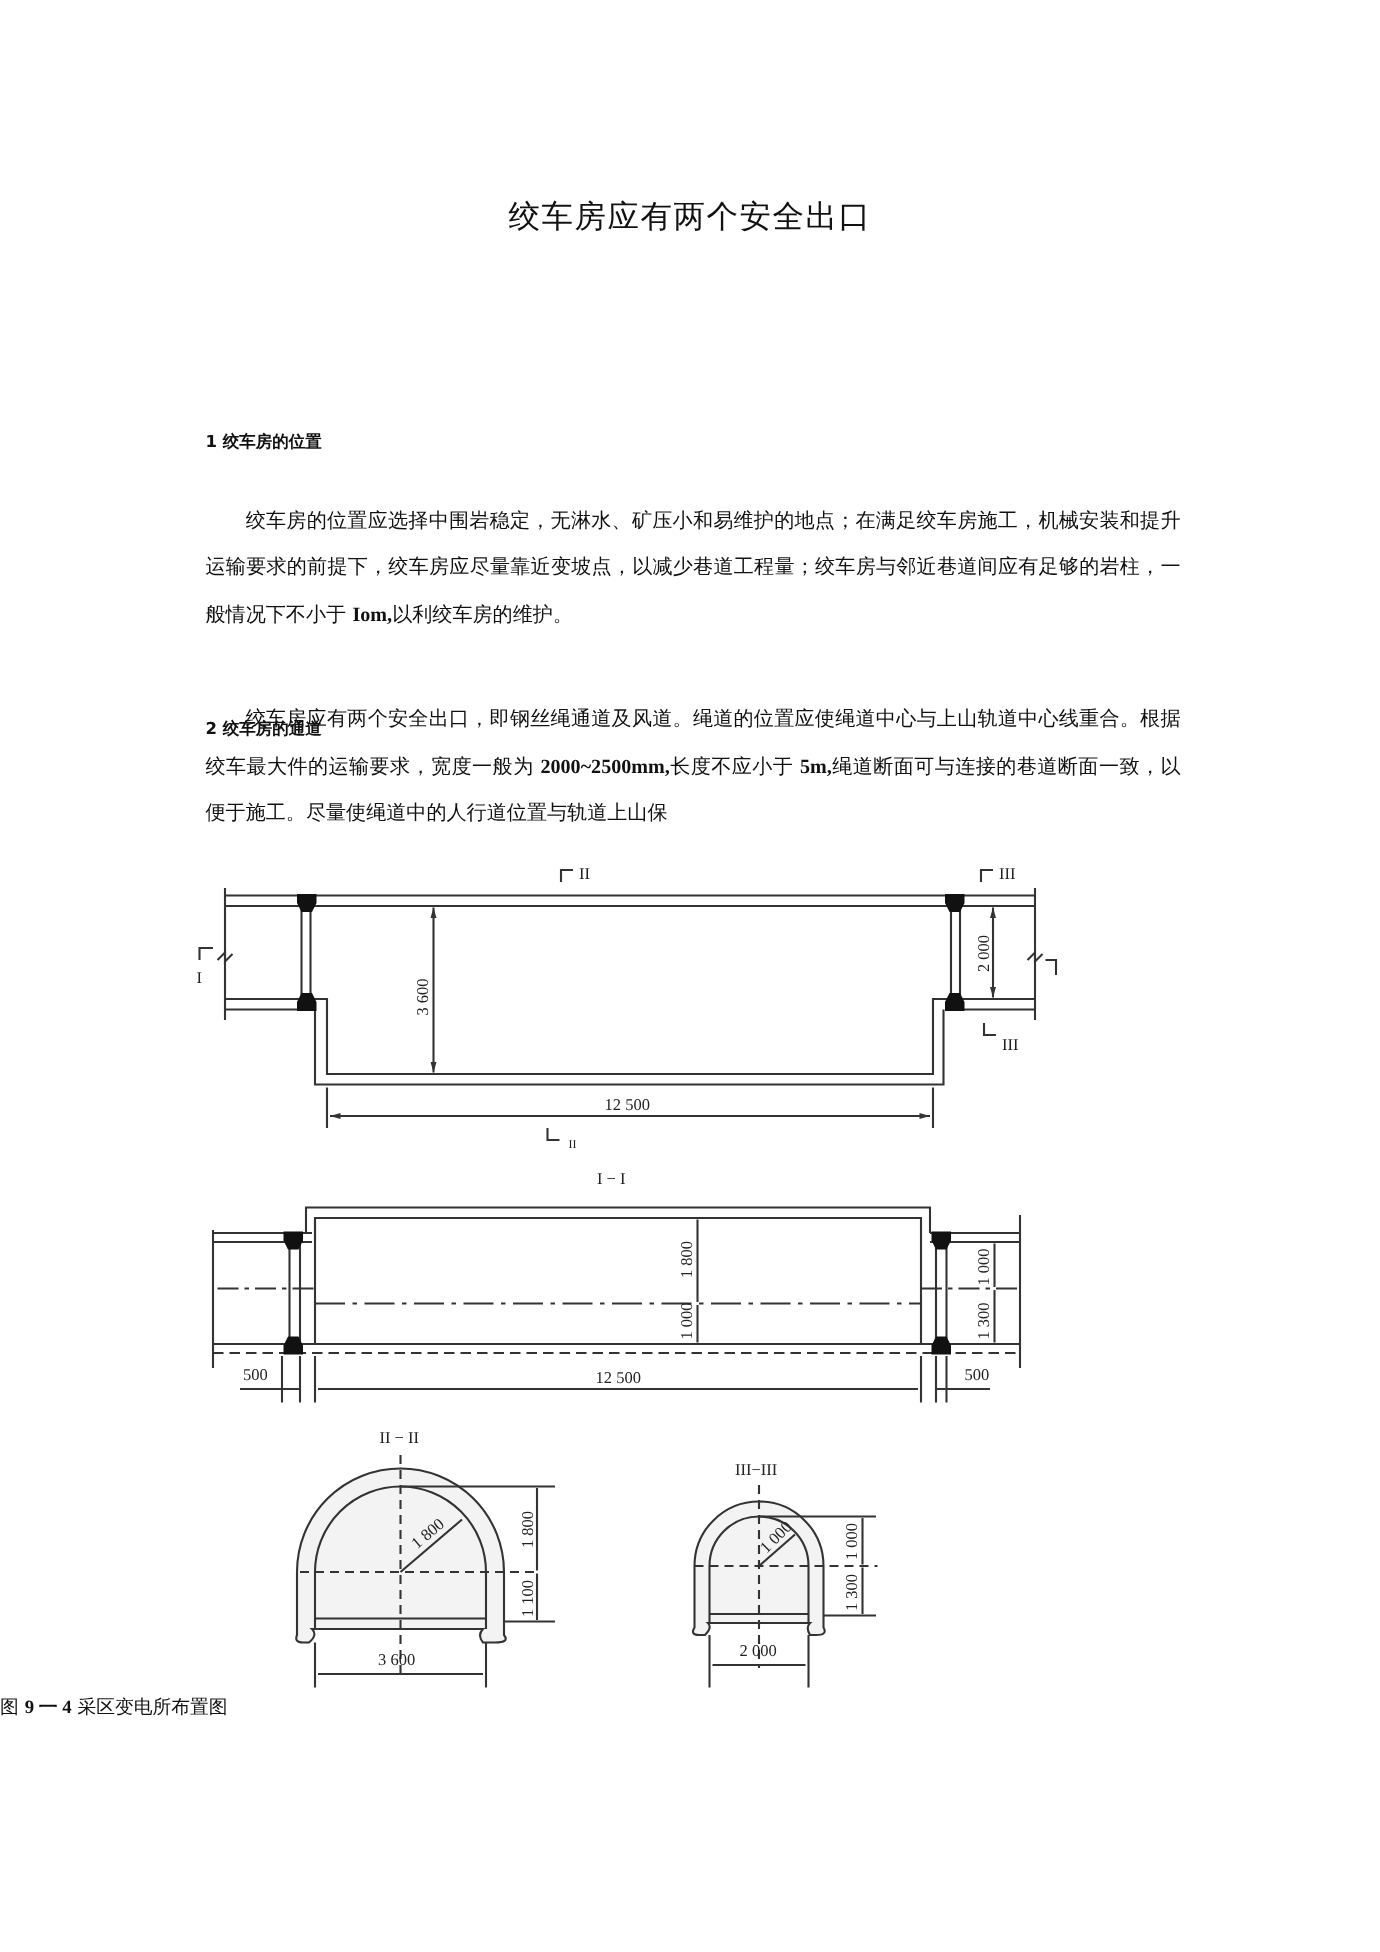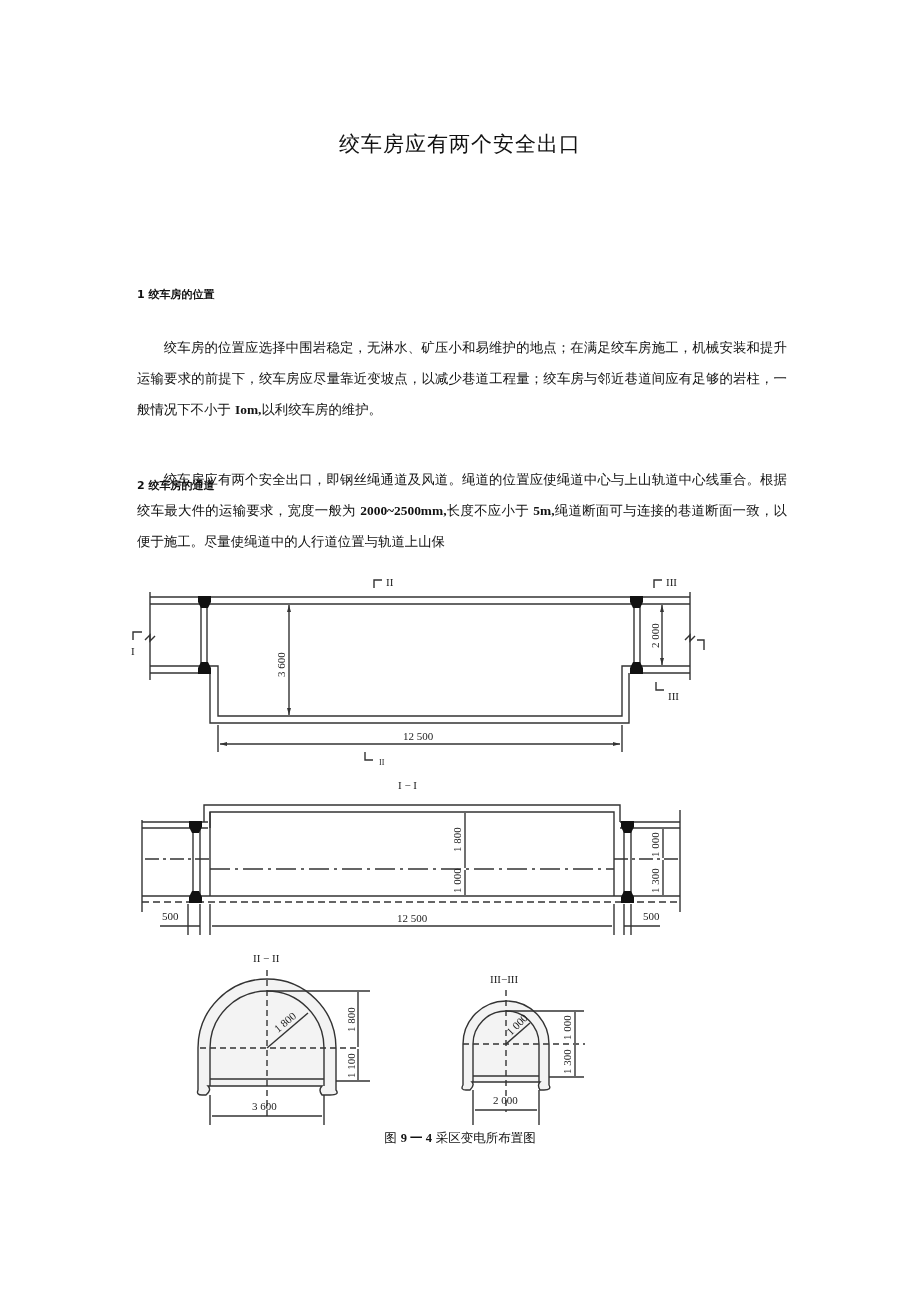--- a/index.html
+++ b/index.html
@@ -7,21 +7,21 @@
          font-family: "DejaVu Serif", "Liberation Serif", serif; color:#111; }
   .page { position:absolute; left:0; top:0; width:920px; height:1301px; }
   .title { position:absolute; left:0; width:920px; top:130px; text-align:center;
            font-family: "DejaVu Sans", "Liberation Sans", sans-serif; font-size:21px; letter-spacing:1px; }
   .para { position:absolute; left:137px; width:650px; font-size:13.4px; line-height:31px;
           text-align:justify; text-indent:2em; margin:0; }
   .heading { position:absolute; left:137px; font-family: "DejaVu Sans", "Liberation Sans", sans-serif;
              font-size:11px; margin:0; }
   b { font-family: "Liberation Serif", serif; font-weight:bold; }
   .figure { position:absolute; left:0; top:560px; width:920px; height:600px; }
-  .caption { position:absolute; left:0; width:920px; top:1130px; text-align:center; font-size:12.5px; }
+  .caption { position:absolute; left:0; width:920px; top:1130px; font-size:12.5px; }
   svg text { font-family: "Liberation Serif", "DejaVu Serif", serif; fill:#222; }
 </style>
 </head>
 <body>
 
 <div class="page">
 
   <div class="title">绞车房应有两个安全出口</div>
 
 

